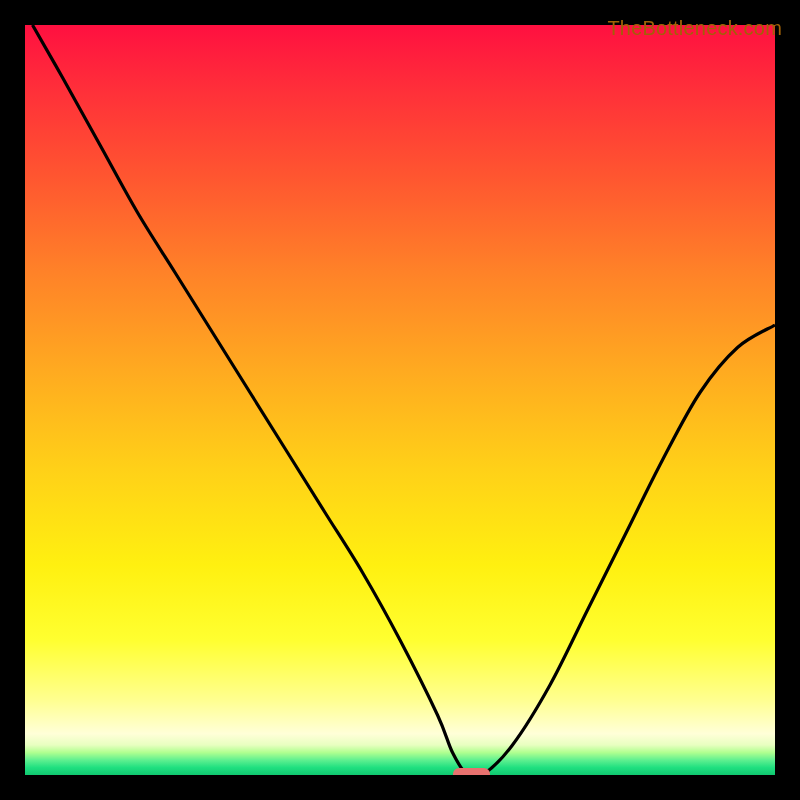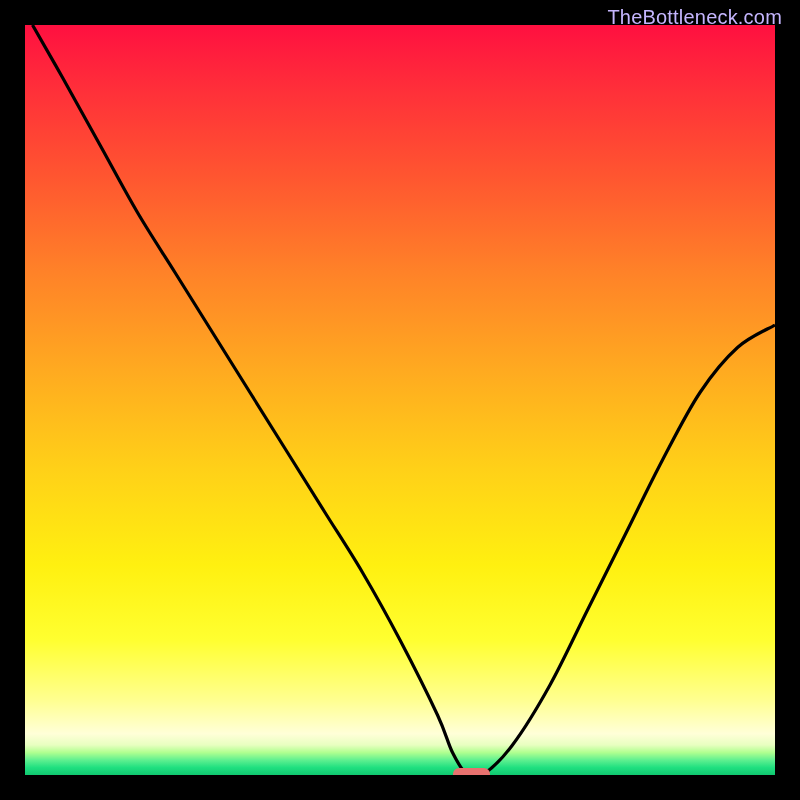--- a/index.html
+++ b/index.html
@@ -58,24 +58,24 @@
     height: 100%;
   }
   .marker {
     position: absolute;
     background: #e8716f;
     border-radius: 6px;
   }
   .watermark {
     position: absolute;
     right: 18px;
-    top: 6px;
+    top: 17px;
     font-family: Arial, Helvetica, sans-serif;
     font-size: 20px;
-    color: #c4b5fd;
+    color: #a16207;
     letter-spacing: 0.2px;
     text-align: right;
   }
 </style>
 </head>
 <body>
 
 <div class="frame">
   <div class="plot-area">
     <div class="gradient-bg"></div>

